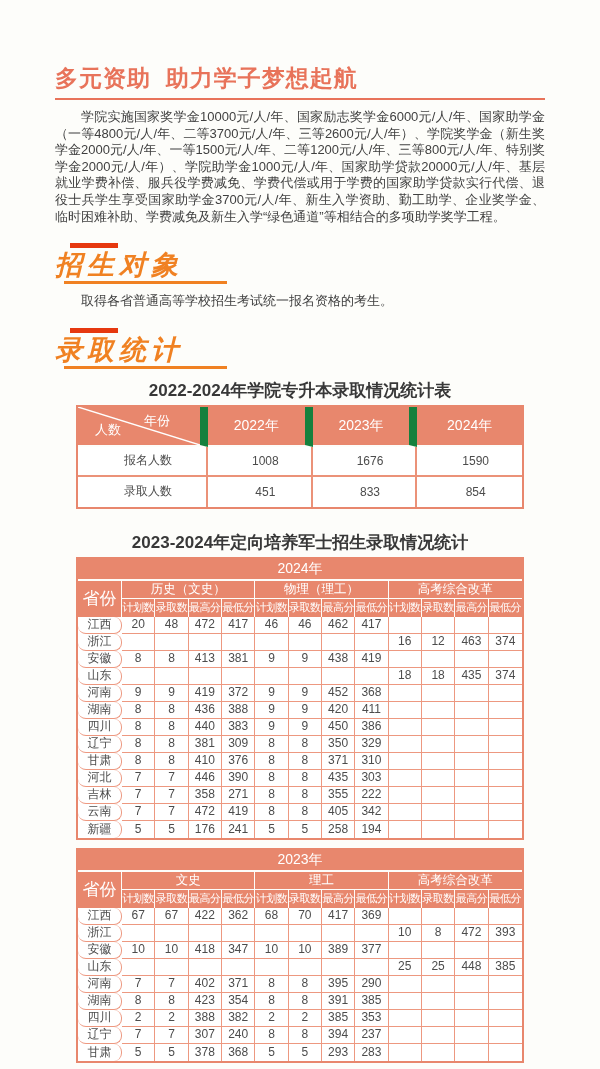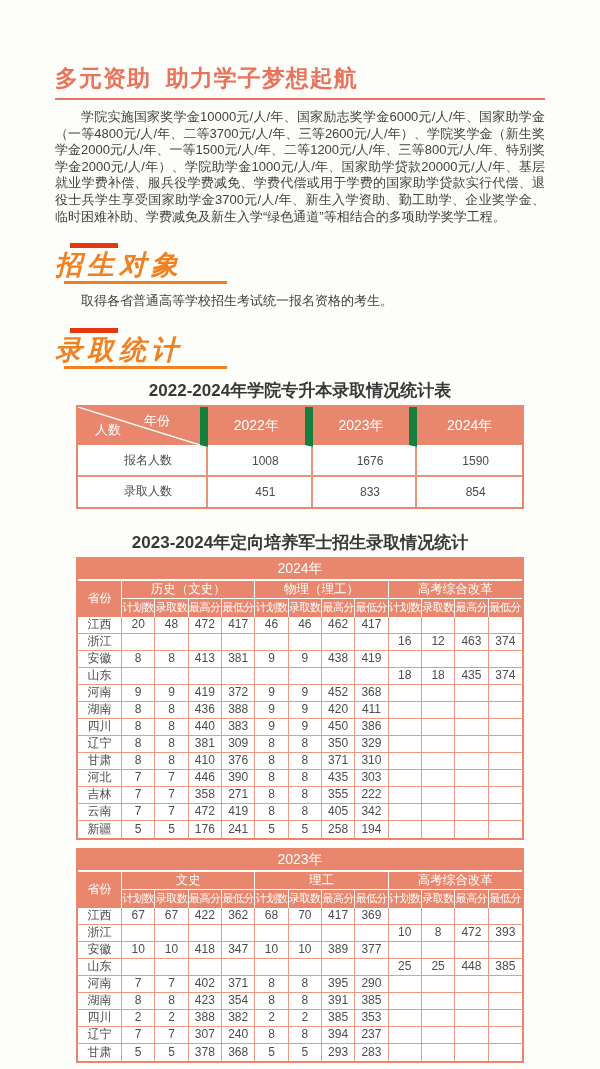--- a/index.html
+++ b/index.html
@@ -65,32 +65,32 @@
   
   .t2 {
     width:448px; margin:0 auto; table-layout:fixed;
     border-collapse:separate; border-spacing:0;
     border:2px solid #E8876D; background:#fff;
   }
   .t2-first { margin-top:4px; }
   .t2-second { margin-top:8px; }
   .t2 th { background:#E8876D; color:#fff; font-weight:normal; text-align:center; }
   .t2 .yr { font-size:14px; height:22px; border-bottom:2px solid #FDFDFA; }
-  .t2 .prov-h { font-size:12px; border-right:1.5px solid #FDFDFA; }
+  .t2 .prov-h { font-size:17px; border-right:1.5px solid #FDFDFA; }
   .t2 .grp { font-size:12.5px; height:17px; border-bottom:1.5px solid #FDFDFA; }
   .t2 .grp:not(:last-child) { border-right:1.5px solid #FDFDFA; }
   .t2 .sub { font-size:11px; height:18px; letter-spacing:-0.5px; }
   .t2 .sub:not(:last-child) { border-right:1.5px solid #FDFDFA; }
   .t2 td {
     font-size:12px; color:#4C4C4C; text-align:center;
     height:17px; line-height:15px; background:#fff;
   }
   .t2 td:not(:last-child) { border-right:1px solid #ED9880; }
   .t2 tr.datarow:not(:last-child) td { border-bottom:1px solid #ED9880; }
-  .t2 td.prov { font-size:12px; }
+  .t2 td.prov { font-size:12px;border-radius:8px; }
 </style>
 </head>
 <body>
 
 <div class="page">
 
   <section>
     <h1 class="main-title">多元资助  助力学子梦想起航</h1>
     <div class="main-rule"></div>
     <p class="body-text">学院实施国家奖学金10000元/人/年、国家励志奖学金6000元/人/年、国家助学金（一等4800元/人/年、二等3700元/人/年、三等2600元/人/年）、学院奖学金（新生奖学金2000元/人/年、一等1500元/人/年、二等1200元/人/年、三等800元/人/年、特别奖学金2000元/人/年）、学院助学金1000元/人/年、国家助学贷款20000元/人/年、基层就业学费补偿、服兵役学费减免、学费代偿或用于学费的国家助学贷款实行代偿、退役士兵学生享受国家助学金3700元/人/年、新生入学资助、勤工助学、企业奖学金、临时困难补助、学费减免及新生入学“绿色通道”等相结合的多项助学奖学工程。</p>

